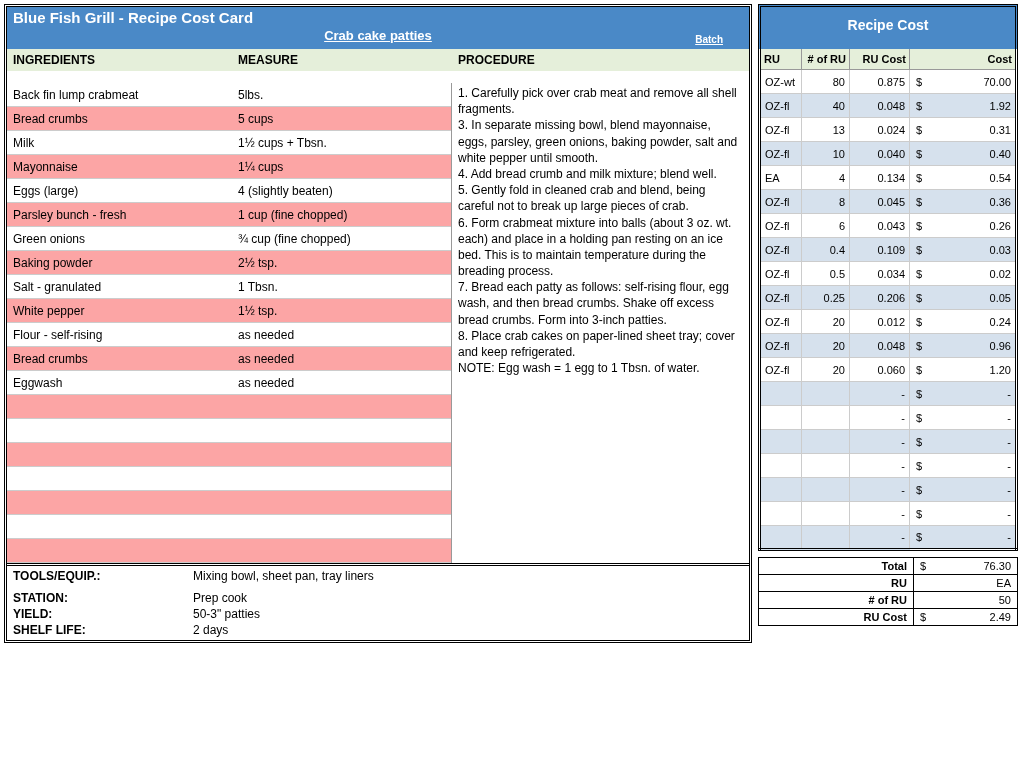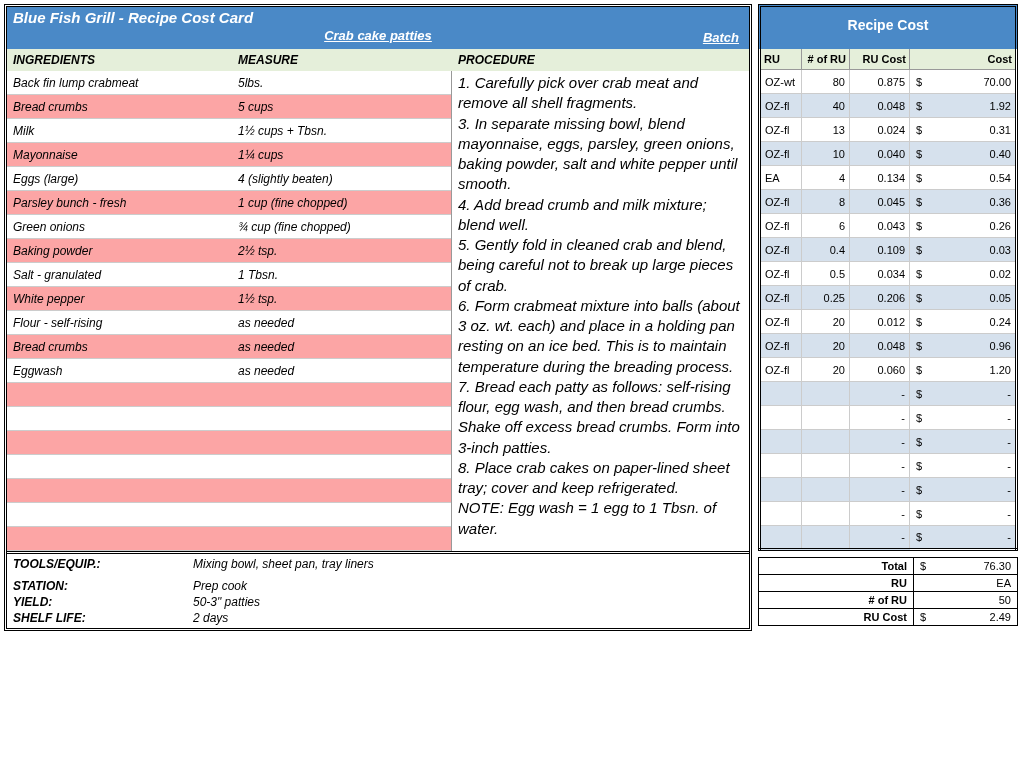--- a/index.html
+++ b/index.html
@@ -1,31 +1,31 @@
 <!DOCTYPE html>
 <html><head>
 <meta charset="utf-8">
 <style>
   * { box-sizing: border-box; margin: 0; padding: 0; }
   body { font-family: Arial, sans-serif; font-size: 12px; background: #fff; color: #000; }
   .page { width: 1025px; display: flex; gap: 6px; padding: 4px; }
-  .left-panel { width: 748px; border: 3px double #000; font-style: italic; }
+  .left-panel { width: 748px; border: 3px double #000; }
   .right-panel { width: 260px; }
   .title-bar { background: #4a89c7; color: #fff; padding: 2px 6px; }
   .title-main { font-size: 15px; font-weight: bold; }
   .subtitle-row { display: flex; justify-content: center; align-items: center; position: relative; padding: 2px 0 4px 0; }
   .subtitle { font-size: 13px; font-weight: bold; text-decoration: underline; color: #fff; }
-  .batch { position: absolute; right: 4px; bottom: 2px; font-size: 13px; font-weight: bold; color: #fff; text-decoration: underline; }
+  .batch { position: absolute; right: 20px; bottom: 2px; font-size: 10px; font-weight: bold; color: #fff; text-decoration: underline; }
   .hdr-row { background: #e5efda; display: flex; padding: 4px 6px; font-weight: bold; }
   .col-ingr { width: 225px; }
   .col-meas { width: 220px; }
   .col-proc { flex: 1; }
-  .content-row { display: flex; min-height: 200px; }
+  .content-row { display: flex; min-height: 200px; margin-top: 12px; }
   .ingr-col { width: 445px; border-right: 1px solid #999; }
-  .proc-col { flex: 1; padding: 2px 6px; font-size: 15px; line-height: 1.35; }
+  .proc-col { flex: 1; padding: 2px 6px; font-size: 12px; line-height: 1.35; }
   .ingr-line { display: flex; padding: 3px 6px; border-bottom: 1px solid #ccc; min-height: 24px; align-items: center; }
   .ingr-line.alt { background: #fca5a5; }
   .ingr-name { width: 225px; }
   .ingr-meas { flex: 1; }
   .footer { border-top: 3px double #000; padding: 2px 6px; }
   .footer-row { display: flex; padding: 1px 0; }
   .footer-label { width: 180px; font-weight: bold; }
   .rc-title { background: #4a89c7; color: #fff; text-align: center; font-weight: bold; font-size: 14px; padding: 10px 4px 16px 4px; border: 3px double #000; border-bottom: none; }
   .rc-table { width: 100%; border: 3px double #000; border-top: none; border-collapse: collapse; }
   .rc-head th { background: #e5efda; font-weight: bold; padding: 4px 3px; border-left: 1px solid #999; border-right: 1px solid #999; border-bottom: 1px solid #999; font-size: 11px; }

